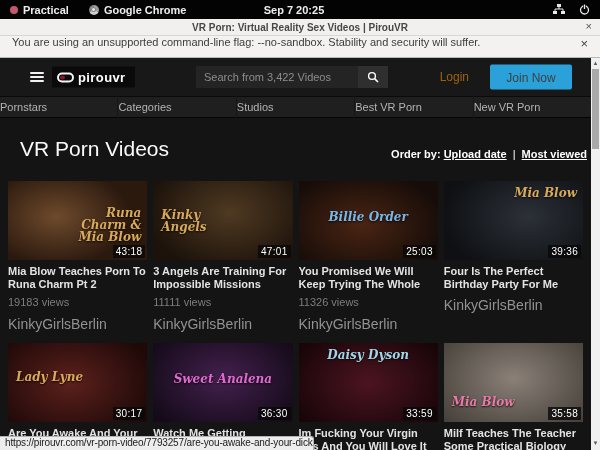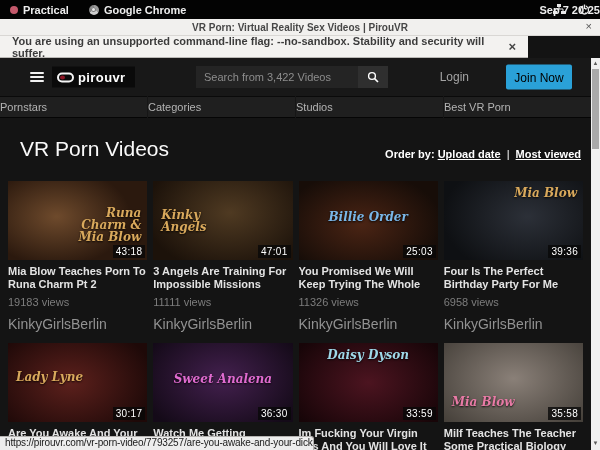--- a/index.html
+++ b/index.html
@@ -10,61 +10,61 @@
   .gnome-bar{position:absolute;top:0;left:0;width:600px;height:19px;background:#030303;
     color:#ededed;font-size:11px;font-weight:700;display:flex;align-items:center;box-sizing:border-box;padding:0 10px;}
   .gb-left{display:flex;align-items:center;gap:6px;}
   .gb-item{display:flex;align-items:center;gap:5px;cursor:default;}
   .gb-item+.gb-item{margin-left:14px;}
   .act-dot{width:8px;height:8px;border-radius:50%;background:#c4596b;display:inline-block;}
   .chrome-dot{width:10px;height:10px;border-radius:50%;display:inline-block;position:relative;
     background:conic-gradient(#9d9d9d 0 120deg,#cfcfcf 0 240deg,#858585 0 360deg);}
   .chrome-dot::after{content:"";position:absolute;left:2.5px;top:2.5px;width:5px;height:5px;border-radius:50%;
     background:#e9e9e9;box-shadow:0 0 0 1px #7a7a7a inset;}
-  .gb-clock{position:absolute;left:0;right:0;text-align:right;pointer-events:none;}
+  .gb-clock{position:absolute;left:0;right:12px;text-align:center;pointer-events:none;}
   .gb-right{margin-left:auto;display:flex;align-items:center;gap:14px;}
 
   
   .tab-bar{position:absolute;top:19px;left:0;width:600px;height:17px;background:#f1f0ee;
     border-bottom:1px solid #d9d7d4;box-sizing:border-box;display:flex;align-items:center;justify-content:center;
     font-size:10px;font-weight:700;color:#474747;}
   .tab-close{position:absolute;right:8px;top:1px;font-size:11px;color:#555;font-weight:400;cursor:default;}
 
   
-  .infobar{position:absolute;top:36px;left:0;width:528px;height:22px;background:#f3f2f0;
-    border-bottom:1px solid #bab8b5;box-sizing:border-box;display:flex;align-items:center;
-    font-size:11px;color:#3c3c3c;padding:0 12px;font-weight:bold;}
+  .infobar{position:absolute;top:36px;left:0;width:600px;height:22px;background:#f3f2f0;
+    border-bottom:1px solid #bab8b5;box-sizing:border-box;display:flex;align-items:flex-start;
+    font-size:11px;color:#3c3c3c;padding:0 12px;}
   .infobar-close{margin-left:auto;font-size:13px;color:#444;cursor:default;}
 
   
   .site{position:absolute;top:58px;left:0;width:591px;height:392px;background:#141414;overflow:hidden;}
 
   .site-header{position:relative;height:38px;background:#181818;}
   .hamburger{position:absolute;left:30px;top:50%;transform:translateY(-50%);width:14px;cursor:pointer;}
   .hamburger i{display:block;height:2px;background:#f2f2f2;margin:2px 0;border-radius:1px;}
   .logo{position:absolute;left:52px;top:50%;transform:translateY(-50%);display:flex;align-items:center;gap:4px;
     background:#0a0a0a;padding:3px 9px 3px 5px;cursor:pointer;}
   .goggles{width:17px;height:10px;border:2px solid #f5f5f5;border-radius:5px;position:relative;display:inline-block;box-sizing:border-box;}
   .goggles::after{content:"";position:absolute;left:1px;top:1px;width:5px;height:4px;border-radius:50%;background:#8c1424;}
   .logo-text{color:#fff;font-size:13px;font-weight:700;letter-spacing:.4px;}
   .search-wrap{position:absolute;left:196px;top:50%;transform:translateY(-50%);display:flex;}
   .search-input{width:146px;height:22px;background:#242424;border:0;outline:none;color:#c0c0c0;
     font-size:11px;padding:0 8px;font-family:"Liberation Sans",sans-serif;}
   .search-input::placeholder{color:#8d8d8d;}
   .search-btn{width:30px;height:22px;background:#2f2f2f;border:0;display:flex;align-items:center;justify-content:center;cursor:pointer;}
-  .login{position:absolute;right:122px;top:50%;transform:translateY(-50%);color:#a3a3a3;font-size:12px;cursor:pointer;}
-  .join{position:absolute;right:19px;top:50%;transform:translateY(-50%);width:66px;height:25px;border:0;border-radius:2px;
-    color:#000000;font-size:12px;font-family:"Liberation Sans",sans-serif;cursor:pointer;}
+  .login{position:absolute;right:122px;top:50%;transform:translateY(-50%);color:#a16207;font-size:12px;cursor:pointer;}
+  .join{position:absolute;right:19px;top:50%;transform:translateY(-50%);width:82px;height:25px;border:0;border-radius:2px;
+    color:#404040;font-size:12px;font-family:"Liberation Sans",sans-serif;cursor:pointer;}
 
   .nav{height:22px;background:#1f1f1f;display:flex;
     box-shadow:inset 0 1px 0 #0a0a0a, inset 0 -1px 0 #050505;}
   .nav-item{flex:1;line-height:22px;font-size:11px;color:#b3b3b3;cursor:pointer;border-left:1px solid #161616;}
   .nav-item:first-child{border-left:none;}
 
-  .page-head{display:flex;justify-content:space-between;align-items:flex-end;padding:14px 10px 0 20px;height:30px;}
+  .page-head{display:flex;justify-content:space-between;align-items:flex-end;padding:14px 4px 0 20px;height:30px;}
   .page-title{font-size:21px;color:#fafafa;font-weight:400;line-height:26px;}
   .order-by{font-size:11px;color:#fff;font-weight:700;padding-bottom:2px;}
   .order-by .lnk{text-decoration:underline;cursor:pointer;}
   .order-by .sep{margin:0 3px;font-weight:400;}
 
   .grid{display:grid;grid-template-columns:repeat(4,1fr);column-gap:6px;row-gap:0;padding:0 8px;margin-top:19px;}
   .card{cursor:pointer;}
   .thumb{position:relative;height:79px;overflow:hidden;}
   .t1{background:radial-gradient(90px 60px at 35% 45%,#6e4a2c,#2b190e 82%);}
   .t2{background:radial-gradient(100px 70px at 55% 40%,#4f3a22,#1c120a 85%);}
@@ -168,20 +168,21 @@
       </div>
       <span class="login">Login</span>
       <button class="join" style="background-color: rgb(42, 161, 216);">Join Now</button>
     </div>
 
     <div class="nav">
       <div class="nav-item">Pornstars</div>
       <div class="nav-item">Categories</div>
       <div class="nav-item">Studios</div>
       <div class="nav-item">Best VR Porn</div>
+      <div class="nav-item">New VR Porn</div>
     </div>
 
     <div class="page-head">
       <div class="page-title">VR Porn Videos</div>
       <div class="order-by">
         <span>Order by:</span>
         <span class="lnk">Upload date</span>
         <span class="sep">|</span>
         <span class="lnk">Most viewed</span>
       </div>
@@ -218,21 +219,20 @@
         <div class="views">11326 views</div>
         <div class="studio">KinkyGirlsBerlin</div>
       </div>
 
       <div class="card">
         <div class="thumb t4">
           <span class="overlay op-tr" style="color: rgb(217, 169, 92);">Mia Blow</span>
           <span class="duration">39:36</span>
         </div>
         <div class="vtitle">Four Is The Perfect Birthday Party For Me</div>
-        <div class="views">6958 views</div>
         <div class="studio">KinkyGirlsBerlin</div>
       </div>
 
       <div class="card">
         <div class="thumb t5">
           <span class="overlay op-l" style="color: rgb(217, 169, 92);">Lady Lyne</span>
           <span class="duration">30:17</span>
         </div>
         <div class="vtitle">Are You Awake And Your Dick Also</div>
 

